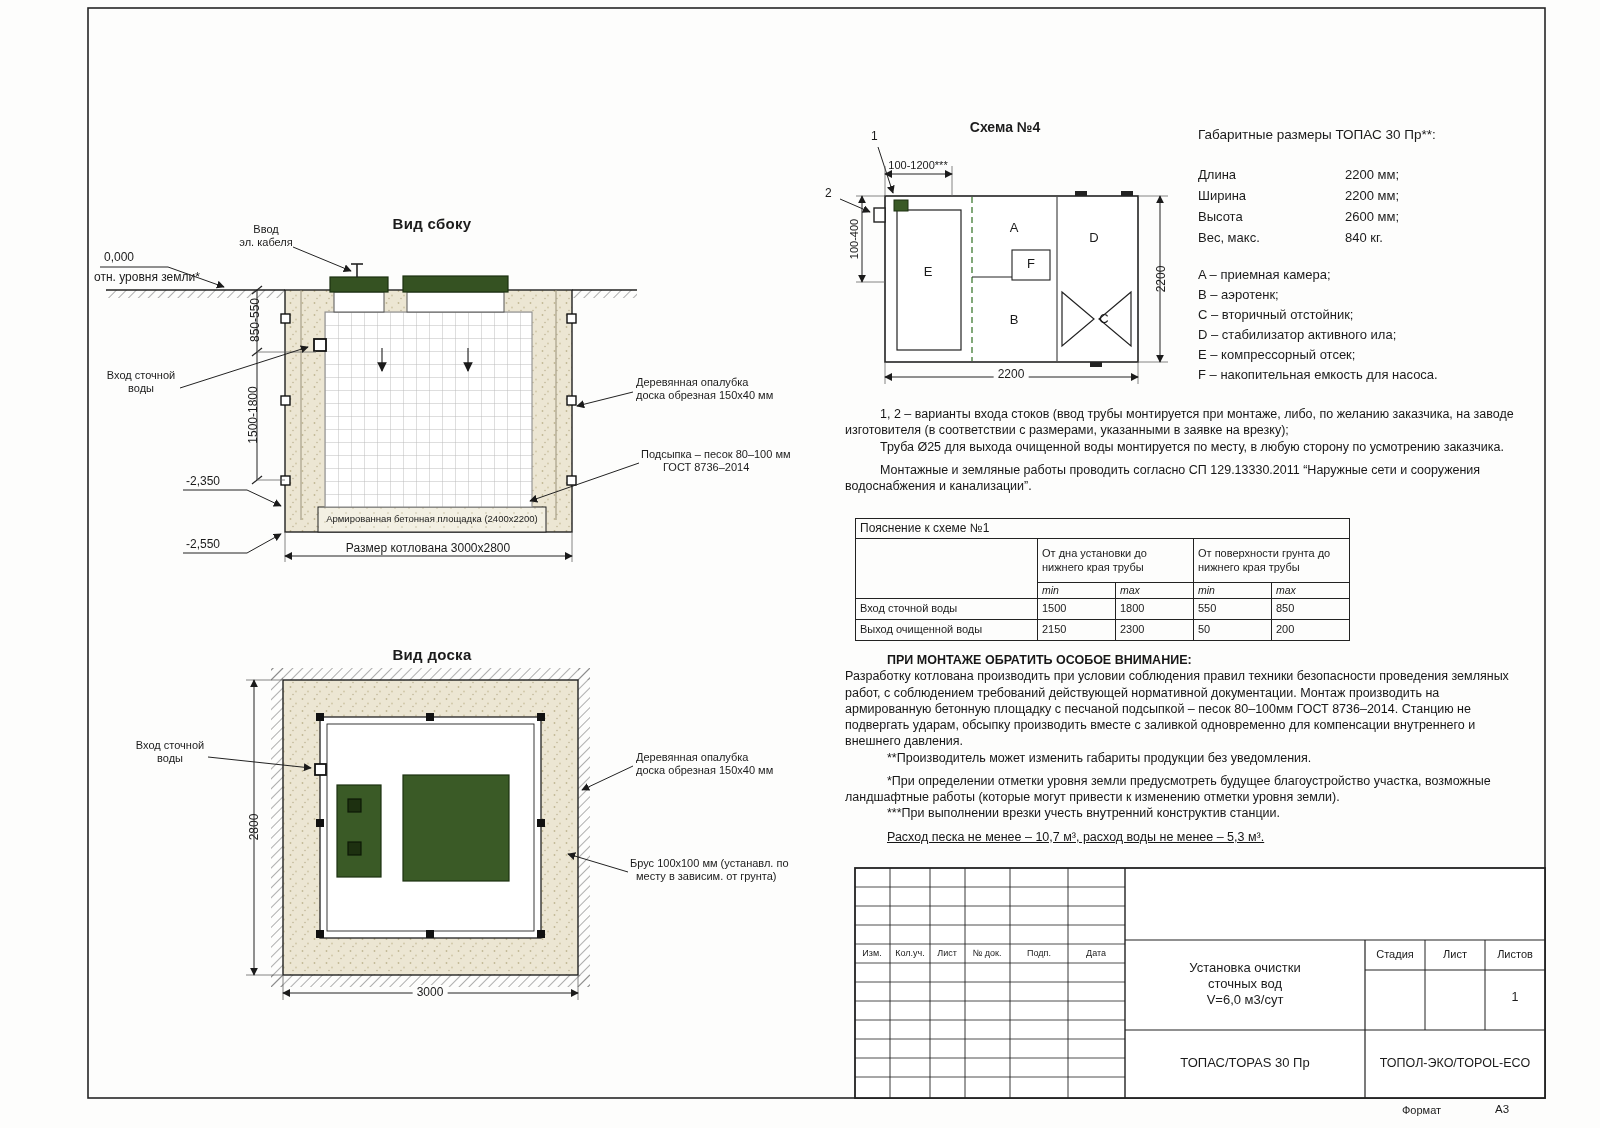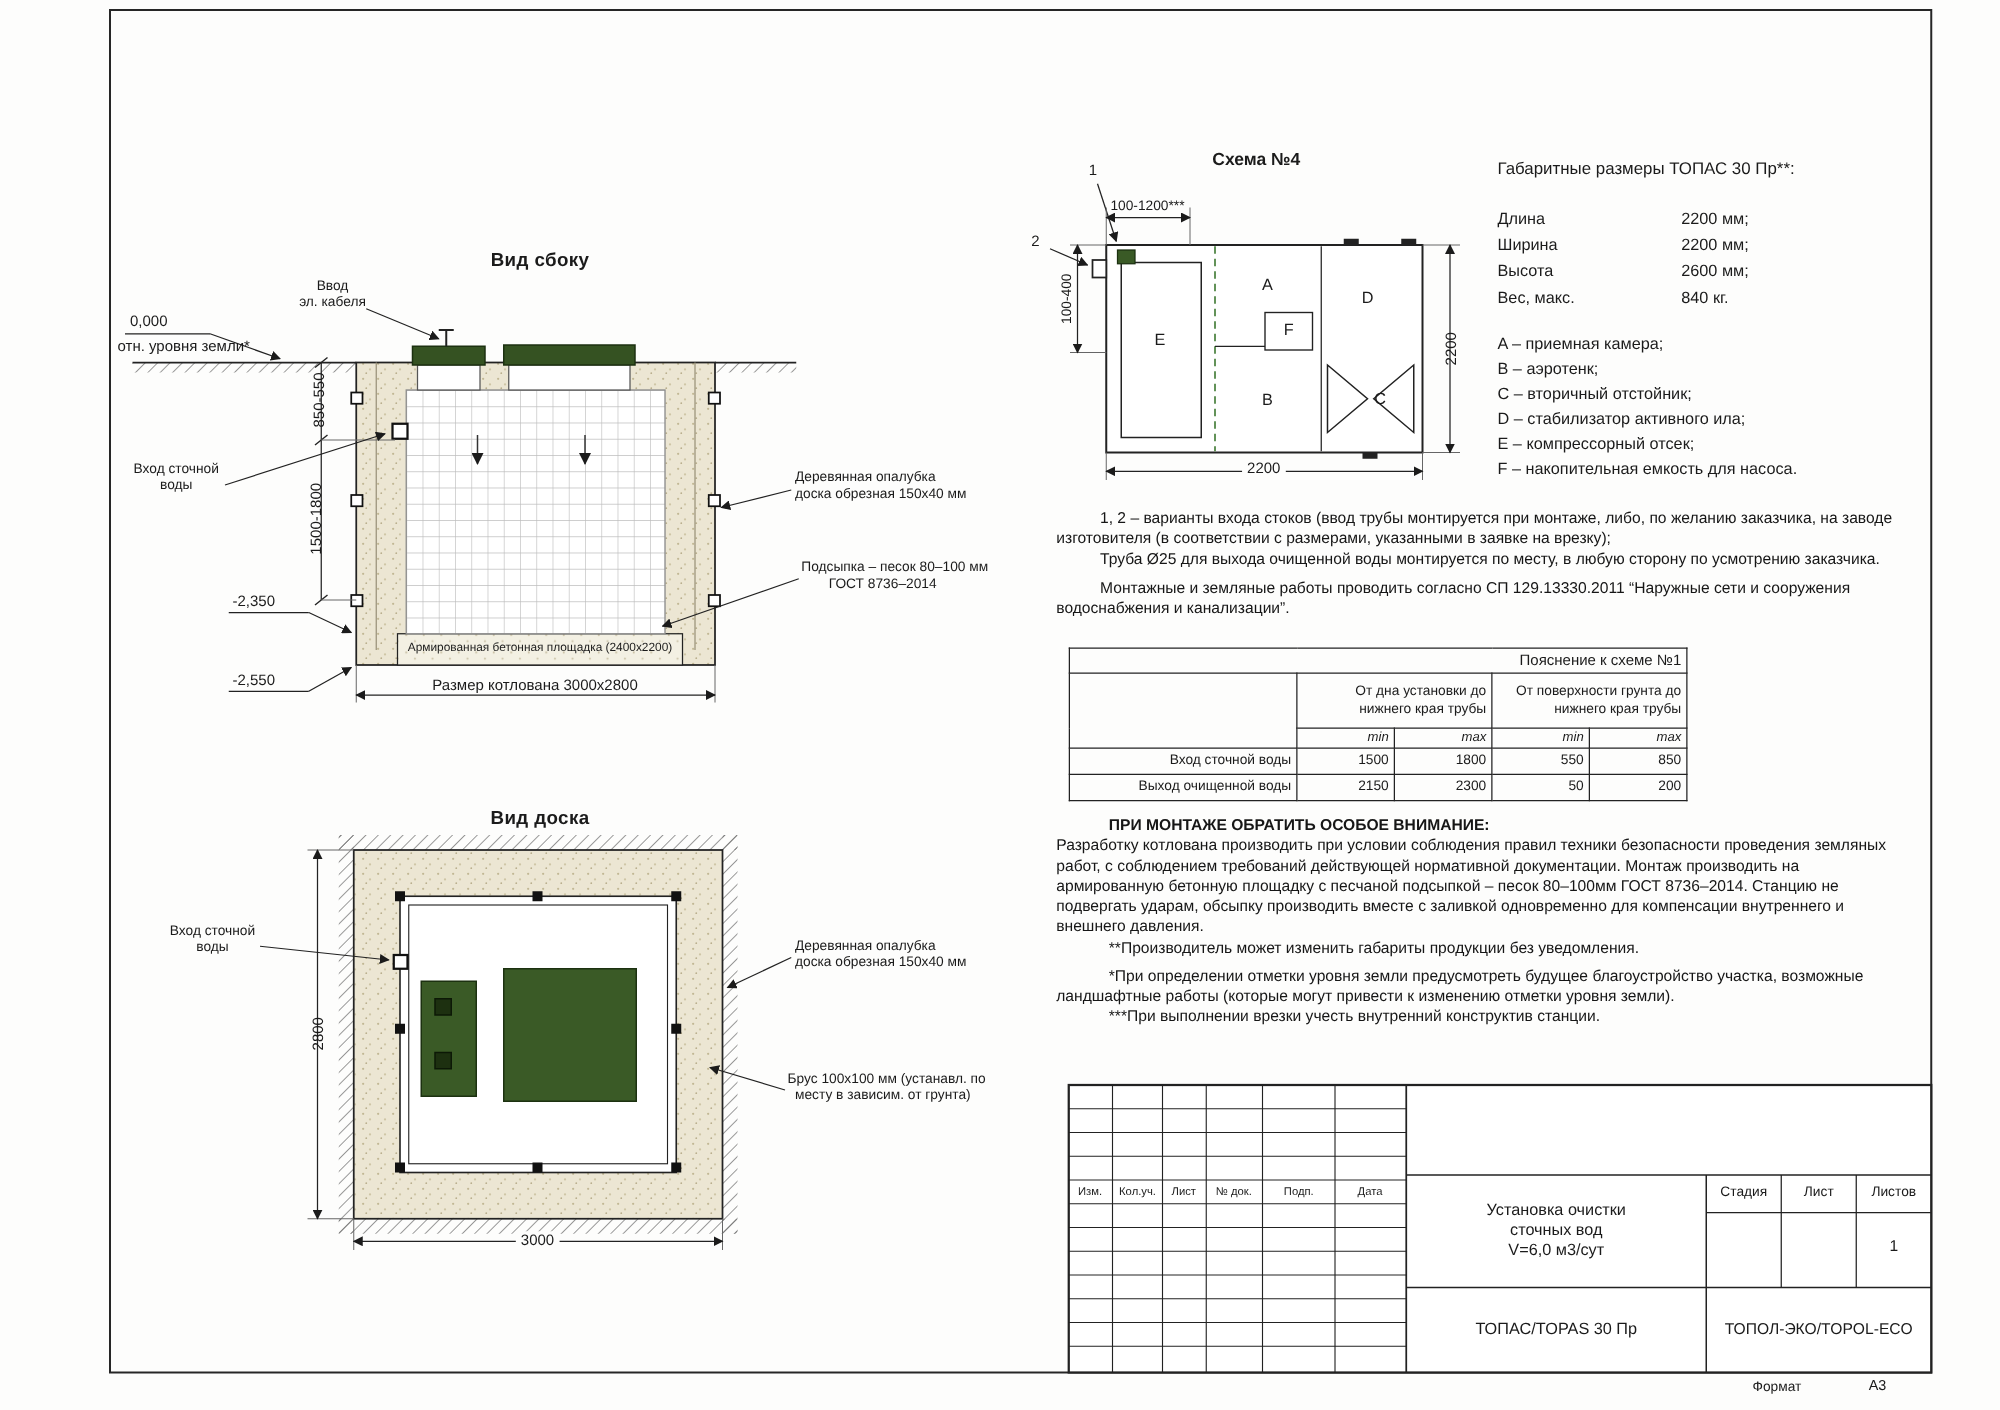--- a/index.html
+++ b/index.html
@@ -20,21 +20,21 @@
   .sch-title{font-size:14px;font-weight:700}
   .flow{position:absolute;font-size:12.5px;line-height:1.3;color:#161616}
   .flow p{margin:0}
   .flow p.ind{text-indent:42px}
   .flow p.ind35{text-indent:35px}
   .flow p.gap{margin-top:7px}
   .flow p.b{font-weight:700}
   .flow p.u{text-decoration:underline}
   .tbh{position:absolute;font-size:9px;transform:translateX(-50%);white-space:nowrap;color:#1b1b1b}
   .exp-table{position:absolute;left:855px;top:518px;border-collapse:collapse;background:#fdfdfc;table-layout:fixed}
-  .exp-table th,.exp-table td{border:1.2px solid #222;font-size:11px;font-weight:400;text-align:right;vertical-align:middle;line-height:1.25;padding:1px 4px;overflow:hidden}
+  .exp-table th,.exp-table td{border:1.2px solid #222;font-size:11px;font-weight:400;text-align:left;vertical-align:middle;line-height:1.25;padding:1px 4px;overflow:hidden}
   .exp-table td.cap{height:20px;font-size:12px}
   .exp-table tr.grp th{height:44px}
   .exp-table tr.mm th{height:16px;font-style:italic;font-size:10.5px}
   .exp-table tr.dr td{height:21px}
 </style>
 </head>
 <body>
 
 <div class="sheet">
 
@@ -206,21 +206,21 @@
       <line x1="1125" y1="940" x2="1545" y2="940" stroke-width="1.2"></line>
       <line x1="1365" y1="970" x2="1545" y2="970" stroke-width="1"></line>
       <line x1="1125" y1="1030" x2="1545" y2="1030" stroke-width="1.2"></line>
       <line x1="1365" y1="940" x2="1365" y2="1098" stroke-width="1.2"></line>
       <line x1="1425" y1="940" x2="1425" y2="1030" stroke-width="1"></line>
       <line x1="1485" y1="940" x2="1485" y2="1030" stroke-width="1"></line>
     </g>
   </svg>
 
 
-  <div class="lb vh c" style="left:432px;top:202px">Вид сбоку</div>
+  <div class="lb vh c" style="left:432px;top:217px">Вид сбоку</div>
   <div class="lb" style="left:104px;top:250px">0,000</div>
   <div class="lb sm" style="left:94px;top:270px">отн. уровня земли*</div>
   <div class="lb md c" style="left:266px;top:222px">Ввод</div>
   <div class="lb md c" style="left:266px;top:235px">эл. кабеля</div>
   <div class="lb md c" style="left:141px;top:368px">Вход сточной</div>
   <div class="lb md c" style="left:141px;top:381px">воды</div>
   <div class="vdim" style="left:223px;top:313px;width:64px">850-550</div>
   <div class="vdim" style="left:218px;top:408px;width:70px">1500-1800</div>
   <div class="lb" style="left:186px;top:474px">-2,350</div>
   <div class="lb" style="left:186px;top:537px">-2,550</div>
@@ -317,20 +317,21 @@
     </tr>
   </tbody>
     </table>
 
   <div class="flow" style="left:845px;top:652px;width:665px">
     <p class="ind b">ПРИ МОНТАЖЕ ОБРАТИТЬ ОСОБОЕ ВНИМАНИЕ:</p>
     <p>Разработку котлована производить при условии соблюдения правил техники безопасности проведения земляных работ, с соблюдением требований действующей нормативной документации.  Монтаж производить на армированную бетонную площадку с песчаной подсыпкой – песок 80–100мм ГОСТ 8736–2014. Станцию не подвергать ударам, обсыпку производить вместе с заливкой одновременно для компенсации внутреннего и внешнего давления.</p>
     <p class="ind">**Производитель может изменить габариты продукции без уведомления.</p>
     <p class="ind gap">*При определении отметки уровня земли предусмотреть будущее благоустройство участка, возможные ландшафтные работы (которые могут привести к изменению отметки уровня земли).</p>
     <p class="ind">***При выполнении врезки учесть внутренний конструктив станции.</p>
+    <p class="ind u gap">Расход песка не менее – 10,7 м³, расход воды не менее – 5,3 м³.</p>
   </div>
 
   <div class="tbh" style="left:872px;top:948px">Изм.</div>
   <div class="tbh" style="left:910px;top:948px">Кол.уч.</div>
   <div class="tbh" style="left:947px;top:948px">Лист</div>
   <div class="tbh" style="left:987px;top:948px">№ док.</div>
   <div class="tbh" style="left:1039px;top:948px">Подп.</div>
   <div class="tbh" style="left:1096px;top:948px">Дата</div>
   <div class="lb g13 c" style="left:1245px;top:961px">Установка очистки</div>
   <div class="lb g13 c" style="left:1245px;top:977px">сточных вод</div>

